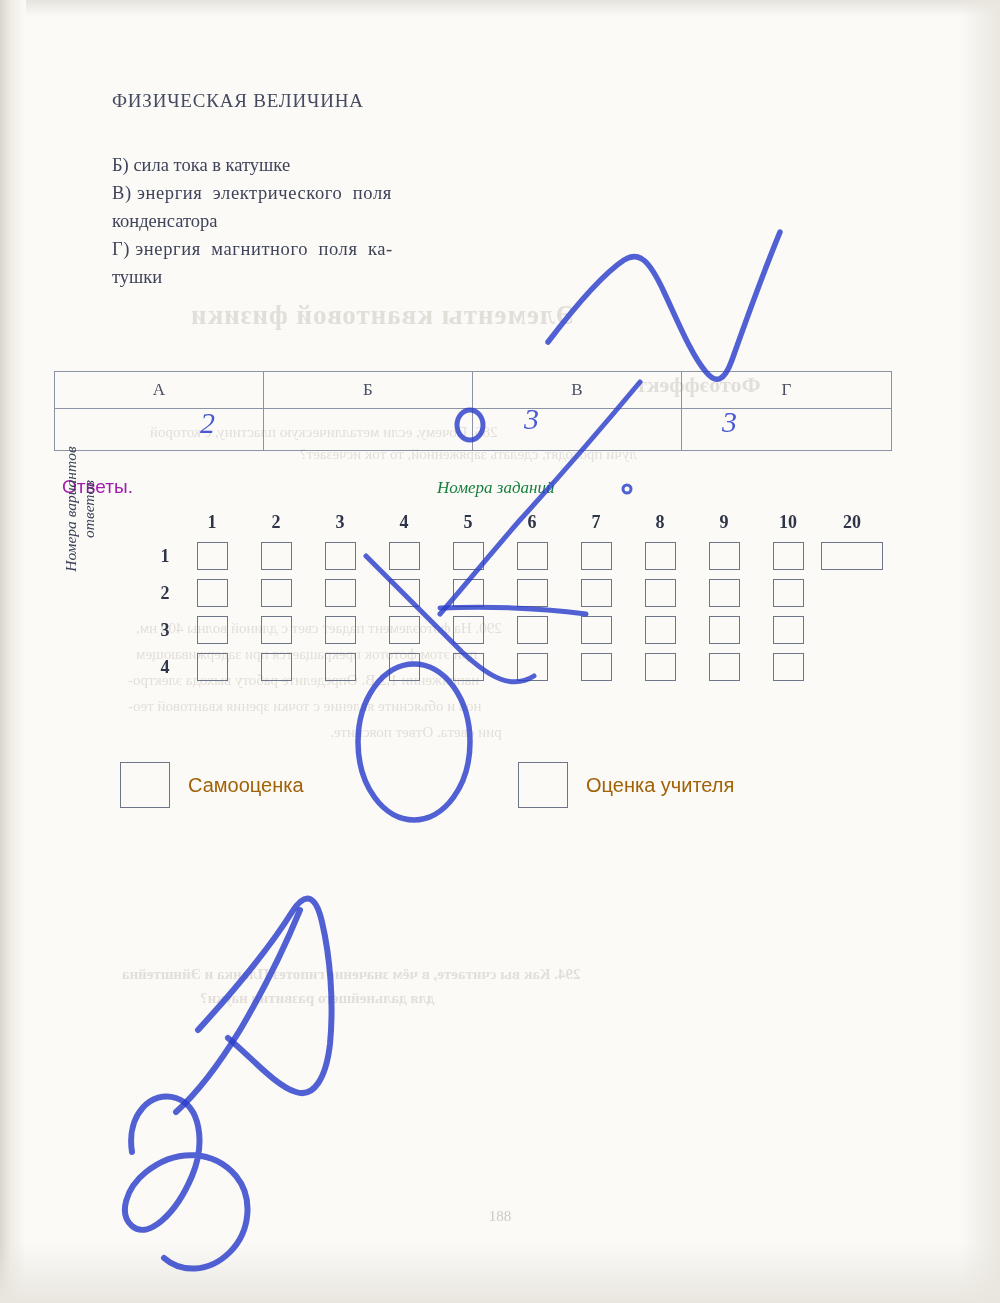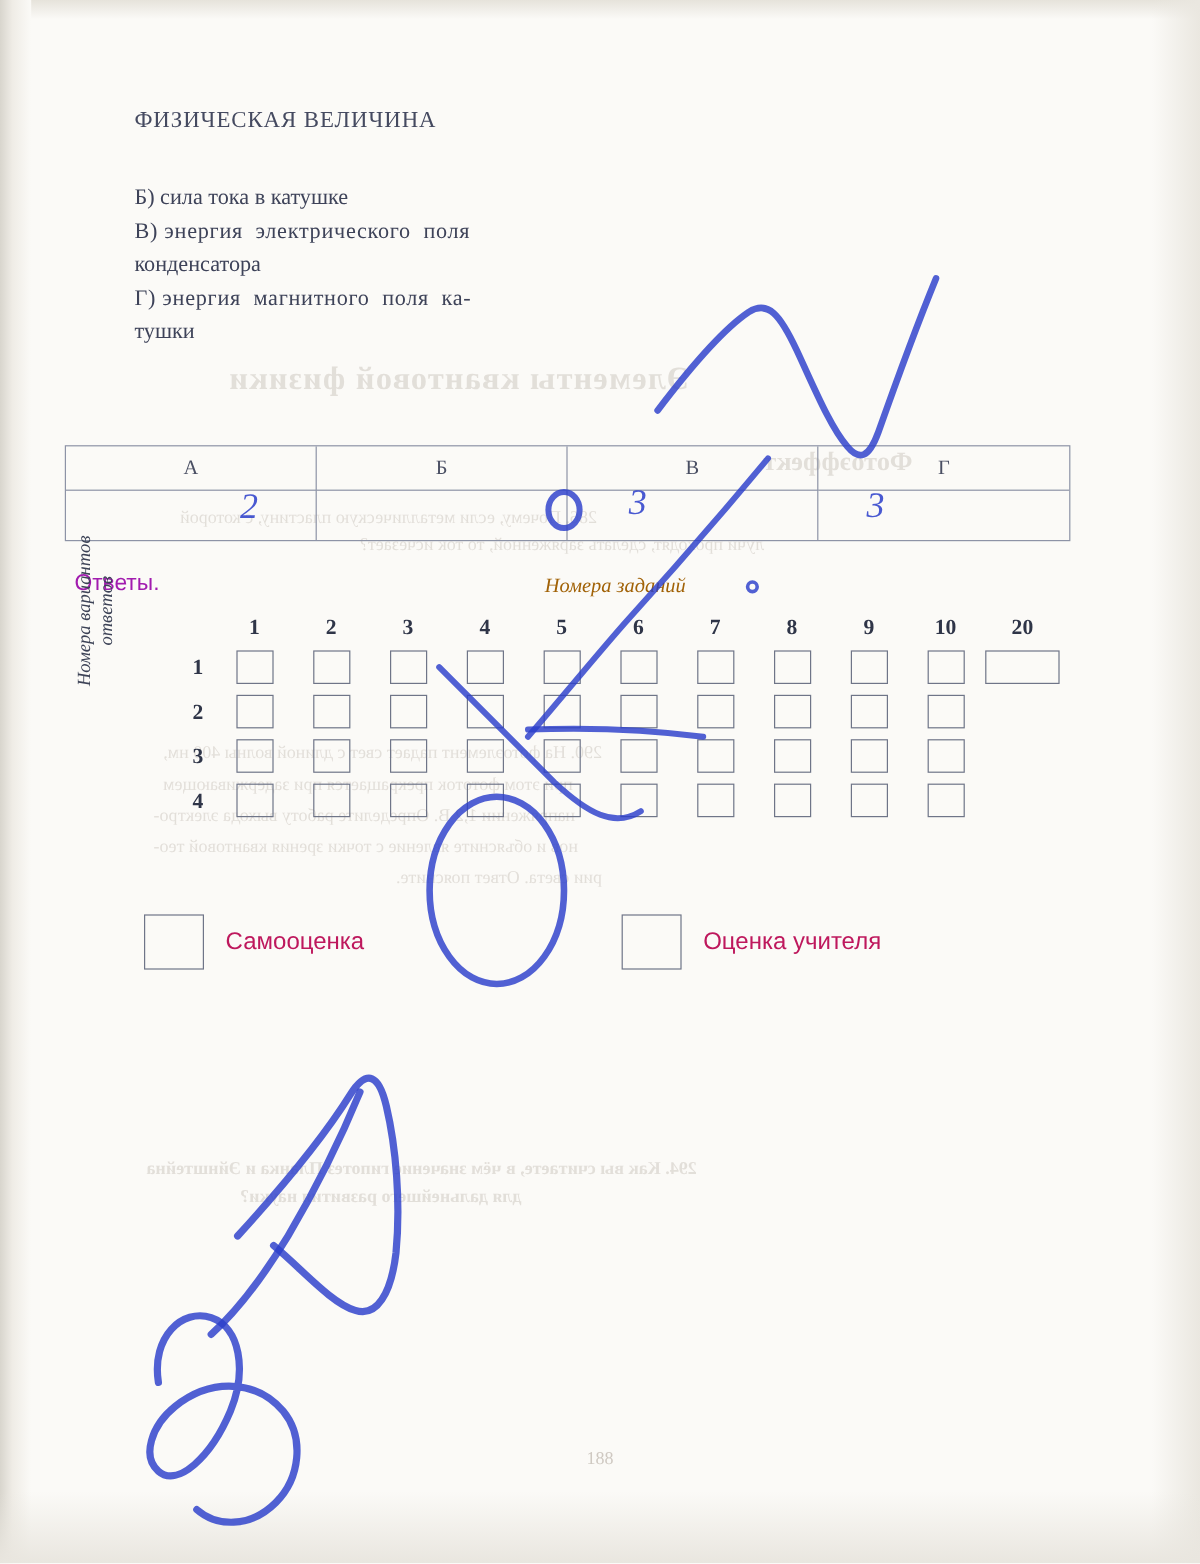--- a/index.html
+++ b/index.html
@@ -106,24 +106,24 @@
   
   .answers-label {
     position: absolute;
     left: 62px; top: 476px;
     font-family: Liberation Sans, sans-serif;
     font-size: 19px;
     color: #a21caf;
   }
   .tasks-label {
     position: absolute;
-    left: 454px; top: 478px;
+    left: 437px; top: 478px;
     font-style: italic;
     font-size: 17px;
-    color: #a16207;
+    color: #15803d;
   }
   .variants-label {
     position: absolute;
     left: 62px; top: 584px;
     width: 150px;
     font-style: italic;
     font-size: 15.5px;
     line-height: 18px;
     text-align: center;
     color: #3c4256;
@@ -179,21 +179,21 @@
   }
   .mark-box {
     width: 50px; height: 46px;
     border: 1px solid #6f7588;
     box-sizing: border-box;
   }
   .mark-text {
     margin-left: 18px;
     font-family: "Liberation Sans", sans-serif;
     font-size: 20px;
-    color: #be185d;
+    color: #a16207;
   }
   #self-assessment { left: 120px; top: 762px; }
   #teacher-assessment { left: 518px; top: 762px; }
 
   
   .ink {
     position: absolute;
     pointer-events: none;
     overflow: visible;
   }

